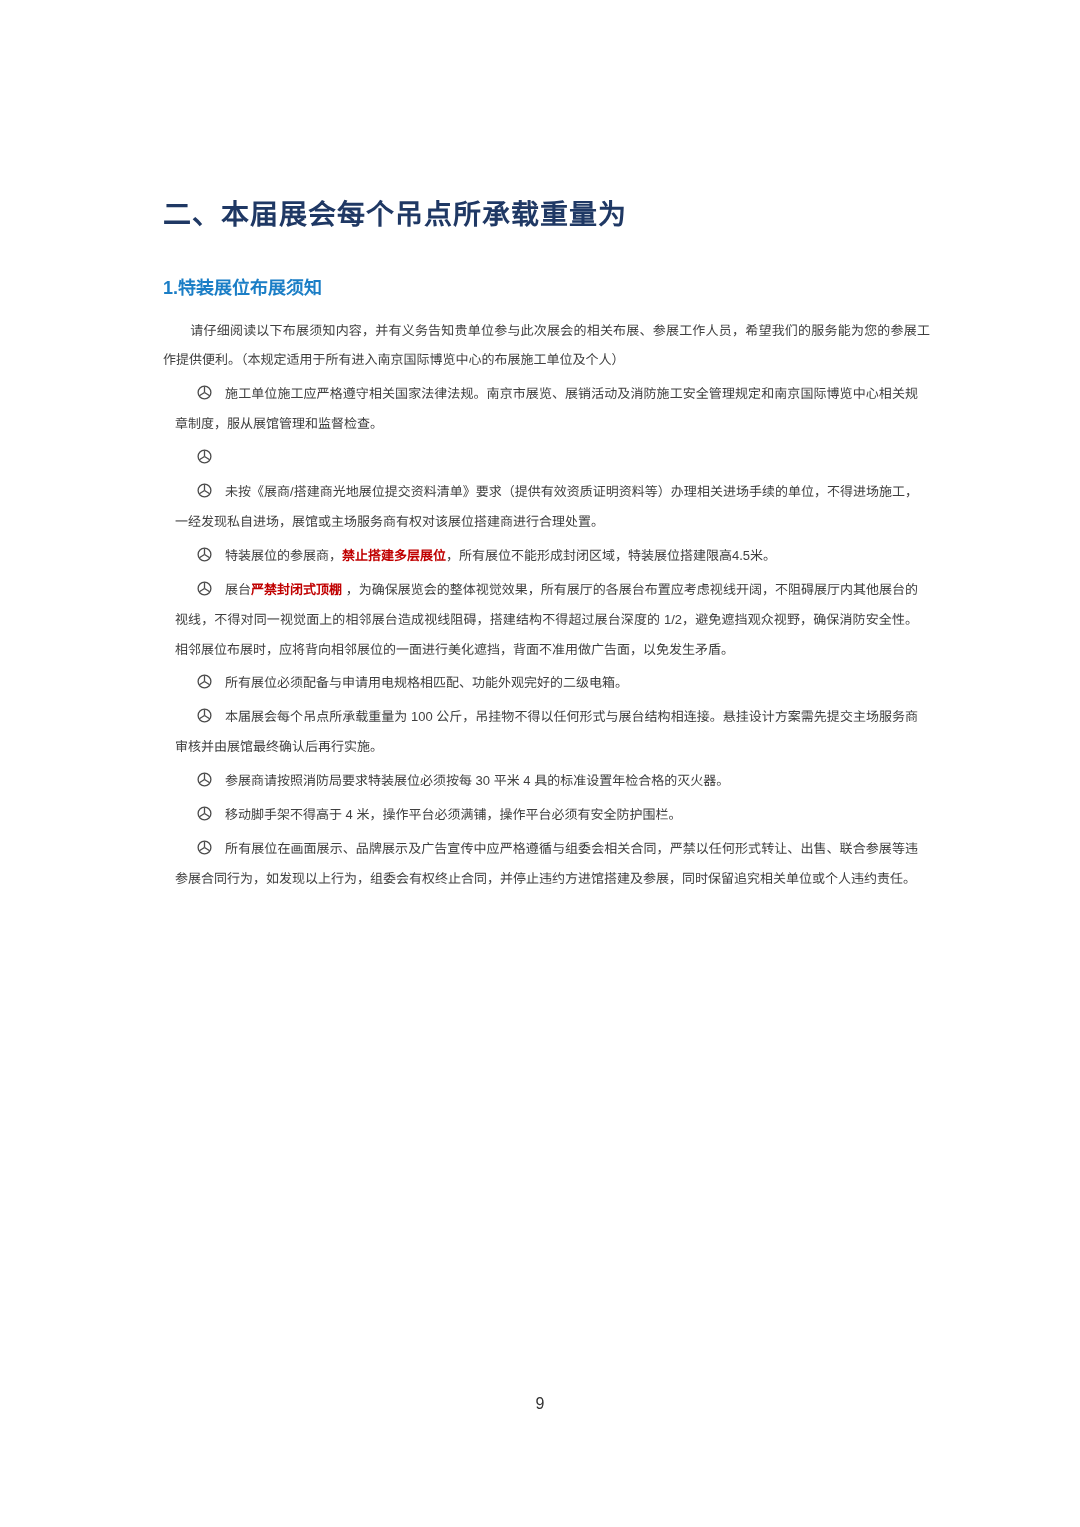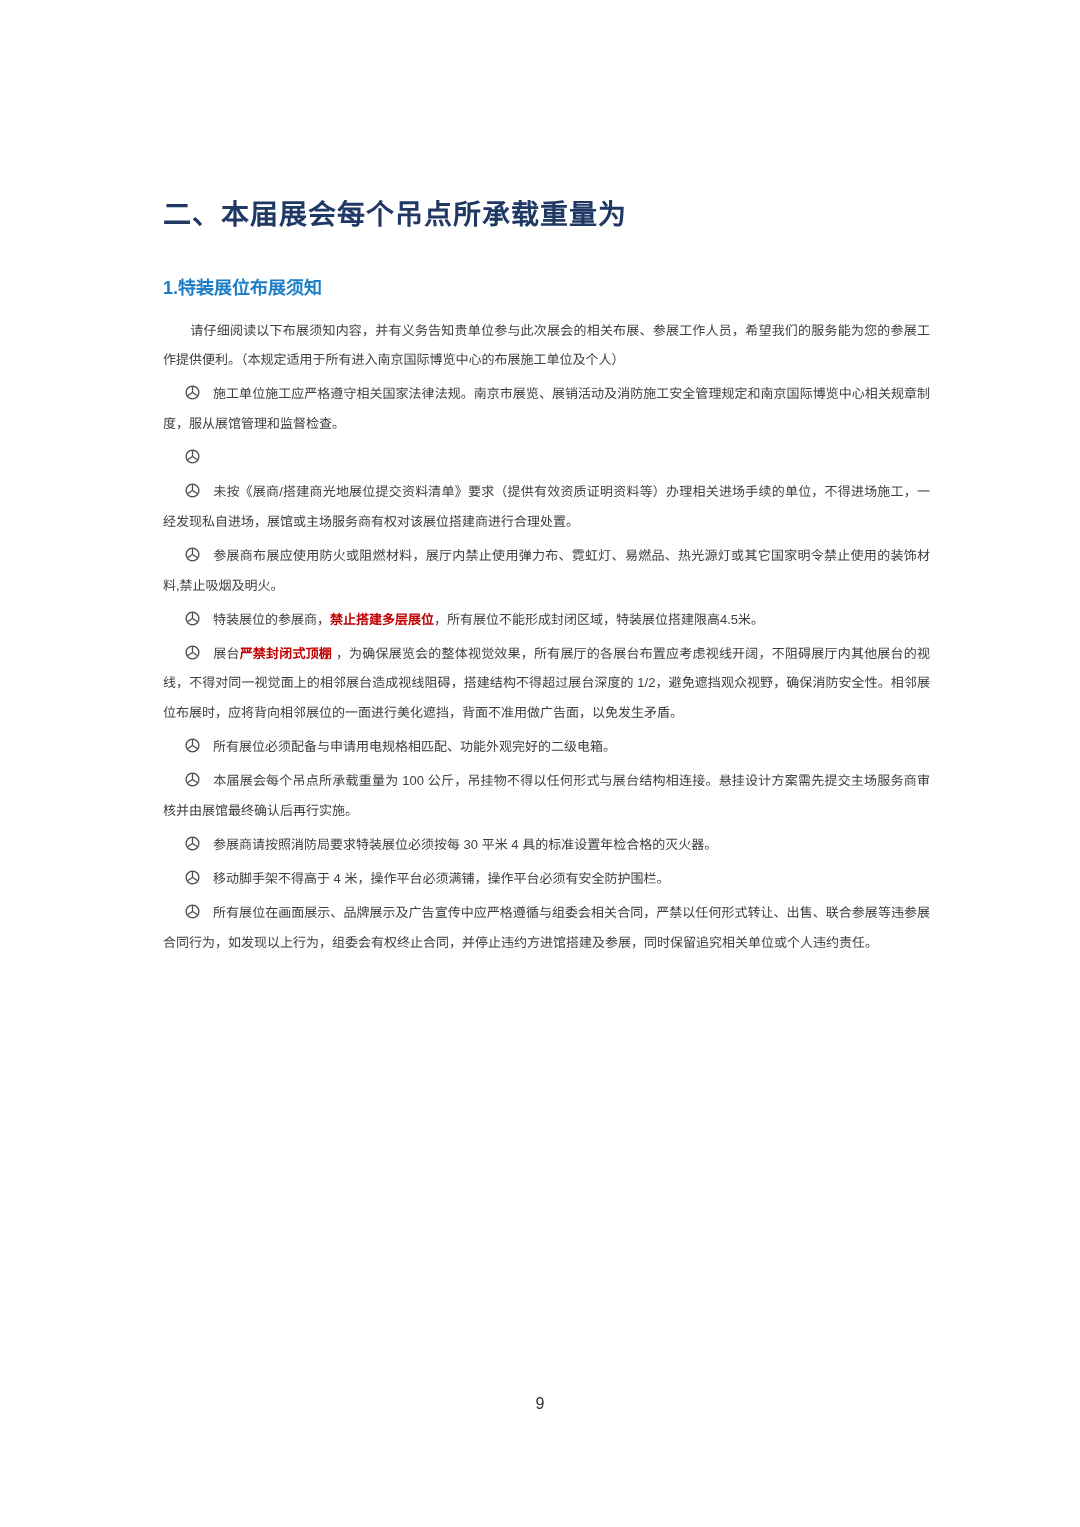--- a/index.html
+++ b/index.html
@@ -38,21 +38,21 @@
     font-size: 13px;
     line-height: 2.3;
     color: #3f3f3f;
     text-align: justify;
   }
   p.intro {
     margin: 0 0 4px 0;
     text-indent: 2.1em;
   }
   p.bullet {
-    margin: 4px 0;
+    margin: 4px 12px;
     text-indent: 22px;
   }
   .bullet-icon {
     display: inline-block;
     width: 15px;
     height: 15px;
     margin-right: 13px;
     vertical-align: -2px;
   }
   .bullet-icon svg { display: block; }
@@ -95,26 +95,20 @@
               <circle cx="7.5" cy="7.5" r="6.4" fill="none" stroke="#4b4b4b" stroke-width="1.3"></circle>
               <line x1="7.5" y1="7.5" x2="7.5" y2="1.4" stroke="#4b4b4b" stroke-width="1.3"></line>
               <line x1="7.5" y1="7.5" x2="2.3" y2="10.8" stroke="#4b4b4b" stroke-width="1.3"></line>
               <line x1="7.5" y1="7.5" x2="12.7" y2="10.8" stroke="#4b4b4b" stroke-width="1.3"></line>
             </svg></span><span>未按《展商/搭建商光地展位提交资料清单》要求（提供有效资质证明资料等）办理相关进场手续的单位，不得进场施工，一经发现私自进场，展馆或主场服务商有权对该展位搭建商进行合理处置。</span></p>
         <p class="bullet body-text"><span class="bullet-icon"><svg width="15" height="15" viewBox="0 0 15 15">
               <circle cx="7.5" cy="7.5" r="6.4" fill="none" stroke="#4b4b4b" stroke-width="1.3"></circle>
               <line x1="7.5" y1="7.5" x2="7.5" y2="1.4" stroke="#4b4b4b" stroke-width="1.3"></line>
               <line x1="7.5" y1="7.5" x2="2.3" y2="10.8" stroke="#4b4b4b" stroke-width="1.3"></line>
               <line x1="7.5" y1="7.5" x2="12.7" y2="10.8" stroke="#4b4b4b" stroke-width="1.3"></line>
-            </svg></span><span>参展商布展应使用防火或阻燃材料，展厅内禁止使用弹力布、霓虹灯、易燃品、热光源灯或其它国家明令禁止使用的装饰材料,禁止吸烟及明火。</span></p>
-        <p class="bullet body-text"><span class="bullet-icon"><svg width="15" height="15" viewBox="0 0 15 15">
-              <circle cx="7.5" cy="7.5" r="6.4" fill="none" stroke="#4b4b4b" stroke-width="1.3"></circle>
-              <line x1="7.5" y1="7.5" x2="7.5" y2="1.4" stroke="#4b4b4b" stroke-width="1.3"></line>
-              <line x1="7.5" y1="7.5" x2="2.3" y2="10.8" stroke="#4b4b4b" stroke-width="1.3"></line>
-              <line x1="7.5" y1="7.5" x2="12.7" y2="10.8" stroke="#4b4b4b" stroke-width="1.3"></line>
             </svg></span><span>特装展位的参展商，</span><span class="red">禁止搭建多层展位</span><span>，所有展位不能形成封闭区域，特装展位搭建限高4.5米。</span></p>
         <p class="bullet body-text"><span class="bullet-icon"><svg width="15" height="15" viewBox="0 0 15 15">
               <circle cx="7.5" cy="7.5" r="6.4" fill="none" stroke="#4b4b4b" stroke-width="1.3"></circle>
               <line x1="7.5" y1="7.5" x2="7.5" y2="1.4" stroke="#4b4b4b" stroke-width="1.3"></line>
               <line x1="7.5" y1="7.5" x2="2.3" y2="10.8" stroke="#4b4b4b" stroke-width="1.3"></line>
               <line x1="7.5" y1="7.5" x2="12.7" y2="10.8" stroke="#4b4b4b" stroke-width="1.3"></line>
             </svg></span><span>展台</span><span class="red">严禁封闭式顶棚</span><span> ，为确保展览会的整体视觉效果，所有展厅的各展台布置应考虑视线开阔，不阻碍展厅内其他展台的视线，不得对同一视觉面上的相邻展台造成视线阻碍，搭建结构不得超过展台深度的 1/2，避免遮挡观众视野，确保消防安全性。相邻展位布展时，应将背向相邻展位的一面进行美化遮挡，背面不准用做广告面，以免发生矛盾。</span></p>
         <p class="bullet body-text"><span class="bullet-icon"><svg width="15" height="15" viewBox="0 0 15 15">
               <circle cx="7.5" cy="7.5" r="6.4" fill="none" stroke="#4b4b4b" stroke-width="1.3"></circle>
               <line x1="7.5" y1="7.5" x2="7.5" y2="1.4" stroke="#4b4b4b" stroke-width="1.3"></line>

